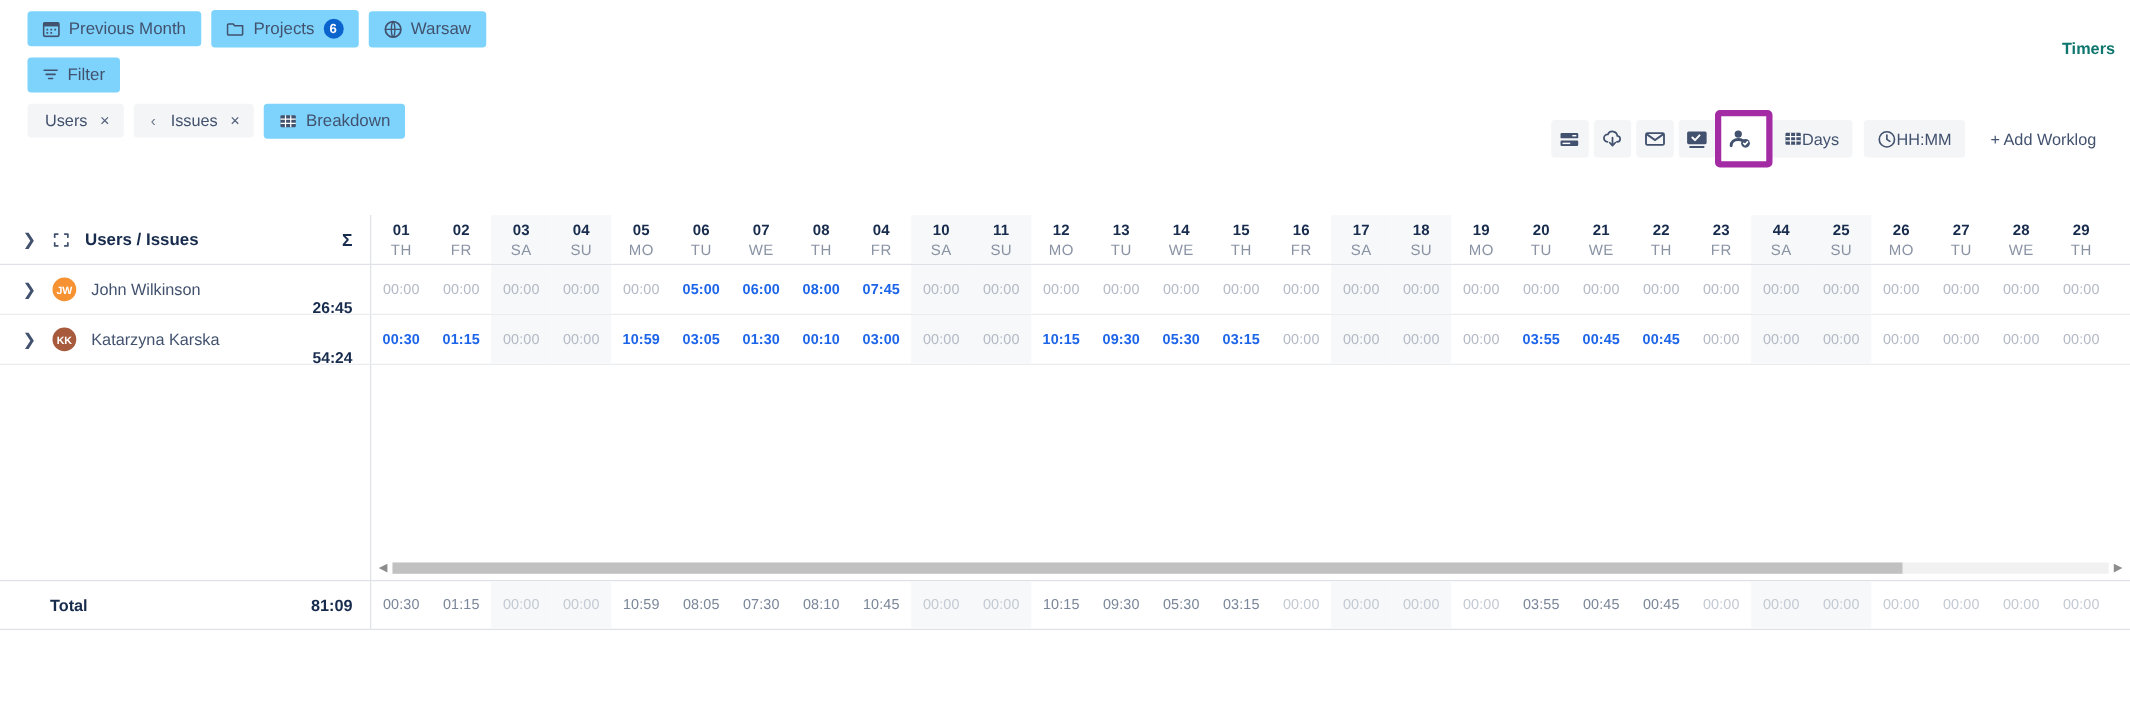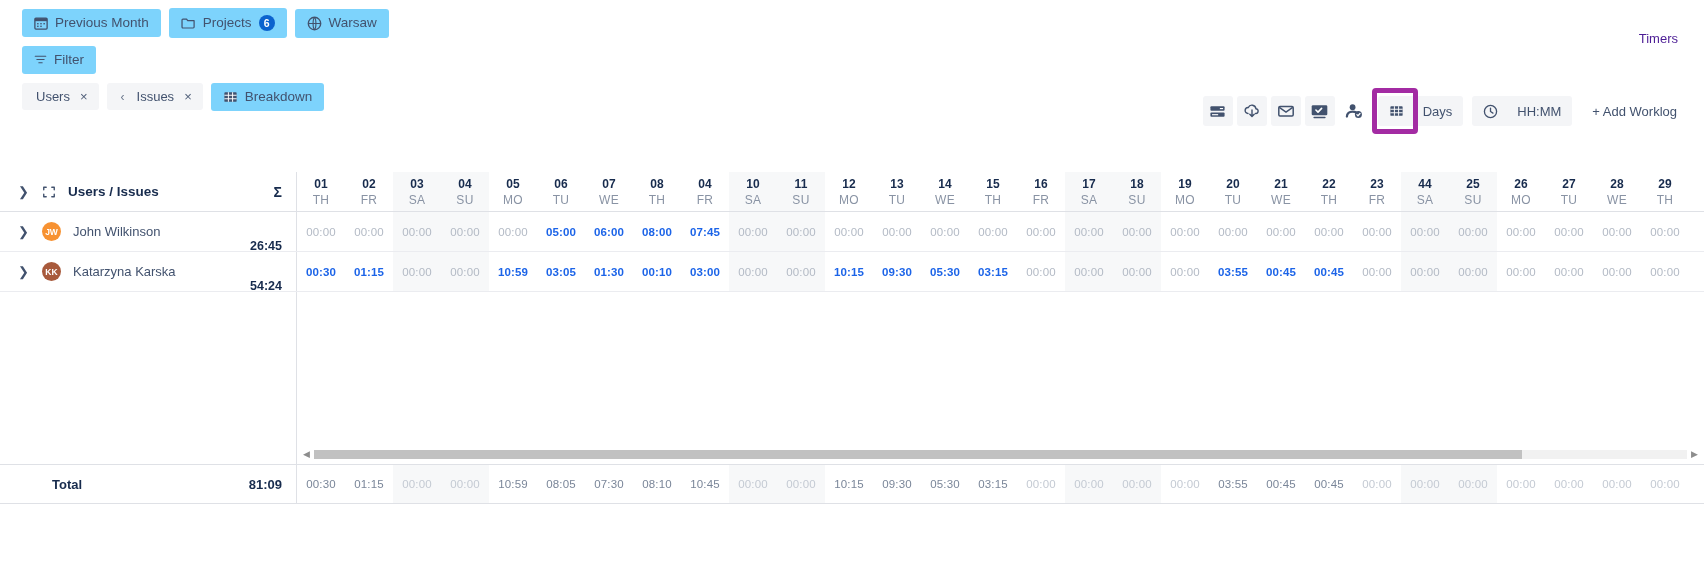--- a/index.html
+++ b/index.html
@@ -21,22 +21,22 @@
   }
   .app-title {
     font-size: 23px; font-weight: 600; color: #172b4d;
     letter-spacing: -0.2px; white-space: nowrap;
   }
   .header-link {
     font-size: 13.5px; color: #42526e; margin-left: 30px; cursor: pointer;
     white-space: nowrap;
   }
   .timers-link {
-    position: absolute; right: 26px; top: 31px;
-    font-size: 13px; color: #4c1d95; cursor: pointer; font-weight: 400;
+    position: absolute; right: 12px; top: 31px;
+    font-size: 13px; color: #0f766e; cursor: pointer; font-weight: 700;
   }
 
   
   .btn-row { display: flex; align-items: center; gap: 8px; padding: 8px 0 0 22px; }
   .pill {
     display: inline-flex; align-items: center; gap: 7px;
     background: #7dd3fc; border: none; border-radius: 3px;
     padding: 7px 12px; font-size: 13.5px; color: #42526e;
     cursor: pointer; white-space: nowrap; line-height: 1;
   }
@@ -65,21 +65,21 @@
     position: absolute; right: 16px; top: 96px;
     display: flex; align-items: center; gap: 4px;
   }
   .tb-icon {
     width: 30px; height: 30px; border-radius: 3px;
     display: flex; align-items: center; justify-content: center;
     background: #f4f5f7; cursor: pointer;
   }
   .tb-icon.plain { background: transparent; }
   .tb-text {
-    display: inline-flex; align-items: center; gap: 19px;
+    display: inline-flex; align-items: center; gap: 0;
     background: #f4f5f7; border-radius: 3px;
     height: 30px; padding: 0 11px; font-size: 13px; color: #42526e;
     cursor: pointer; white-space: nowrap; margin-left: 5px;
   }
   .tb-text.naked { background: transparent; }
   .highlight-box {
     position: absolute; left: 1372px; top: 88px;
     width: 46px; height: 46px;
     border: 5px solid #a32ba3; border-radius: 4px;
     pointer-events: none;
@@ -133,21 +133,21 @@
   .hbar-row { display: flex; height: 20px; }
   .hbar-wrap { flex: 1; display: flex; align-items: center; padding: 0 2px; }
   .hbar-arrow { color: #8d8d8d; font-size: 9px; padding: 0 4px; cursor: pointer; }
   .hbar-track { flex: 1; height: 9px; background: #f1f1f1; position: relative; }
   .hbar-thumb { position: absolute; left: 0; top: 0; height: 9px; width: 88%; background: #c1c1c1; border-radius: 0; cursor: pointer; }
 
   .total-row {
     display: flex; height: 40px; align-items: stretch;
     border-top: 1px solid #dfe1e6; border-bottom: 1px solid #dfe1e6;
   }
-  .total-row .left-col { padding-left: 52px; }
+  .total-row .left-col { padding-left: 40px; }
   .t-label { font-size: 13px; font-weight: 700; color: #172b4d; }
   .t-sum { margin-left: auto; margin-right: 14px; font-size: 13px; font-weight: 700; color: #172b4d; }
   .total-row .val-cell { color: #7a8699; font-weight: 400; }
   .total-row .val-cell.zero { color: #c4cad3; }
 </style>
 </head>
 <body>
 
 <div class="app">
 

